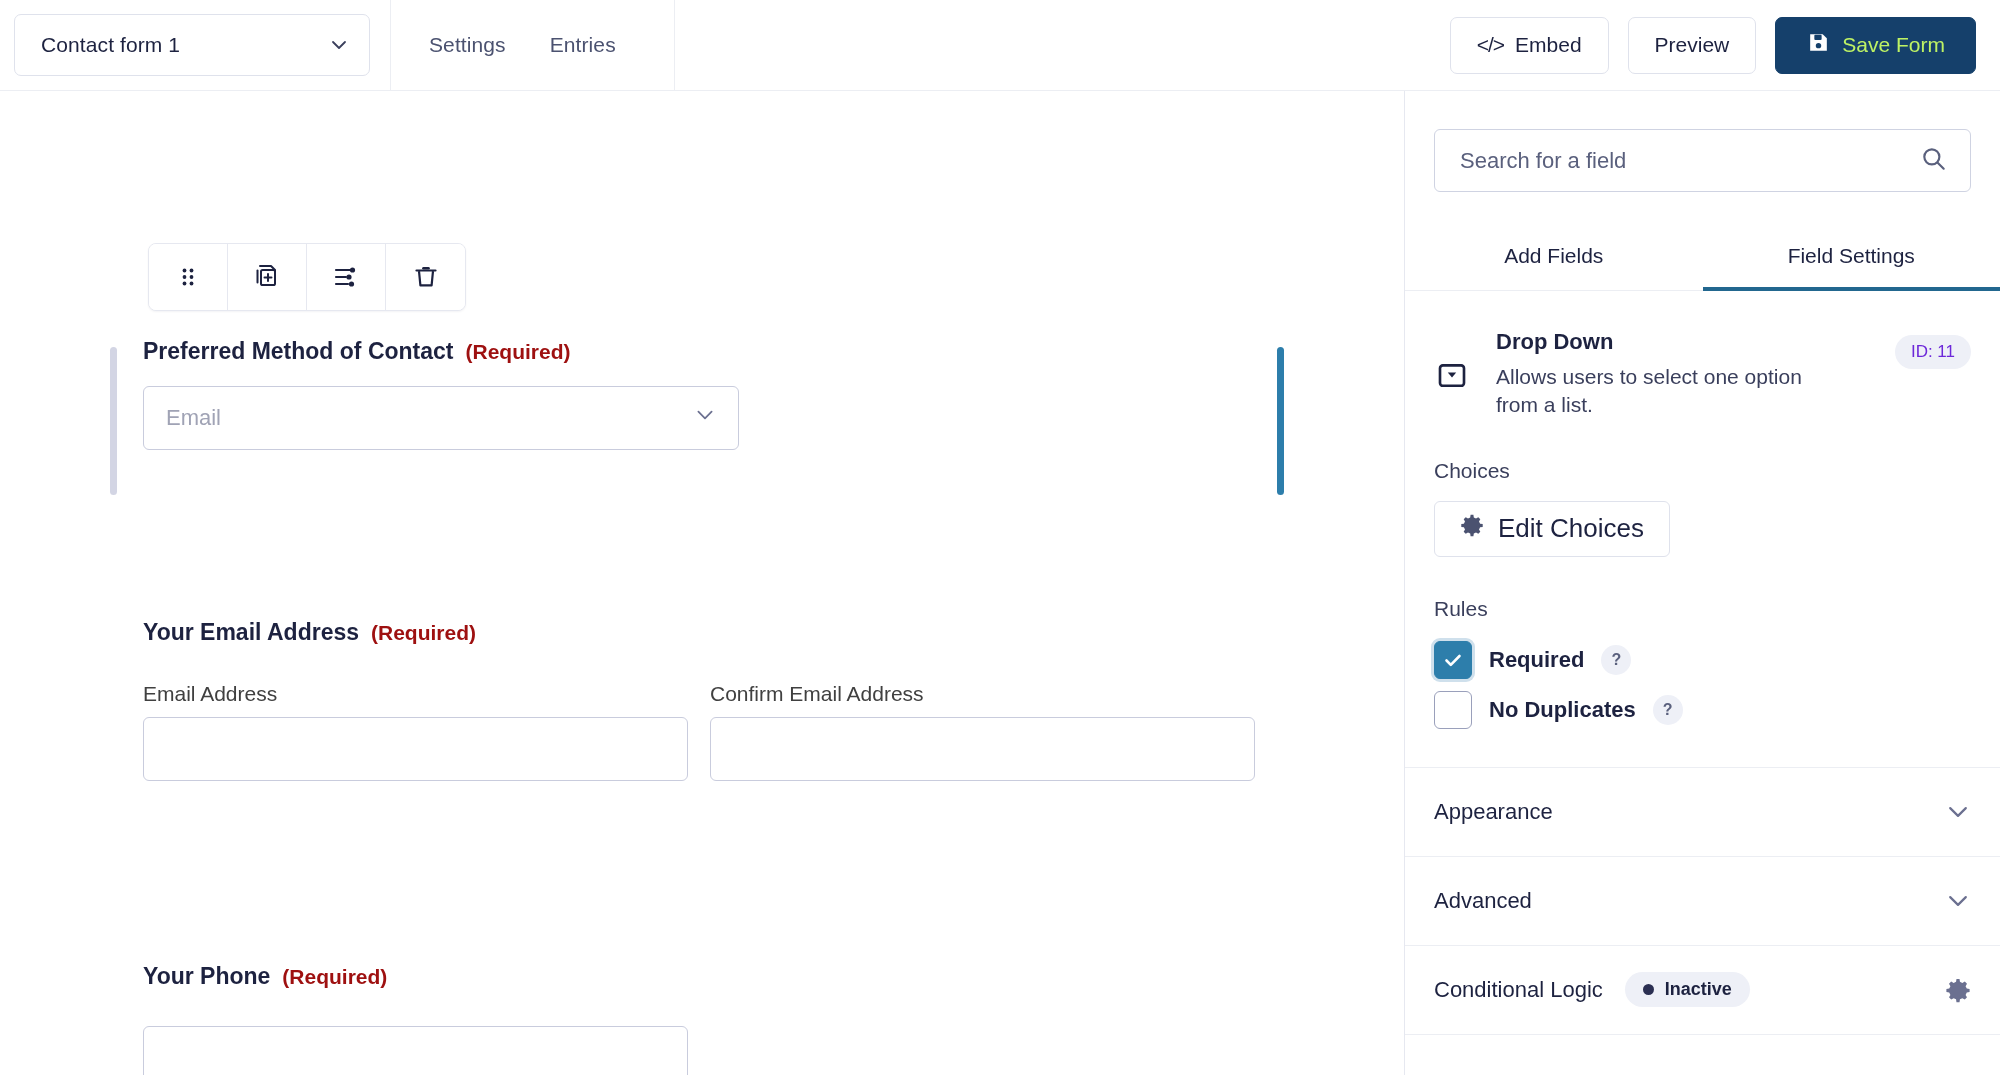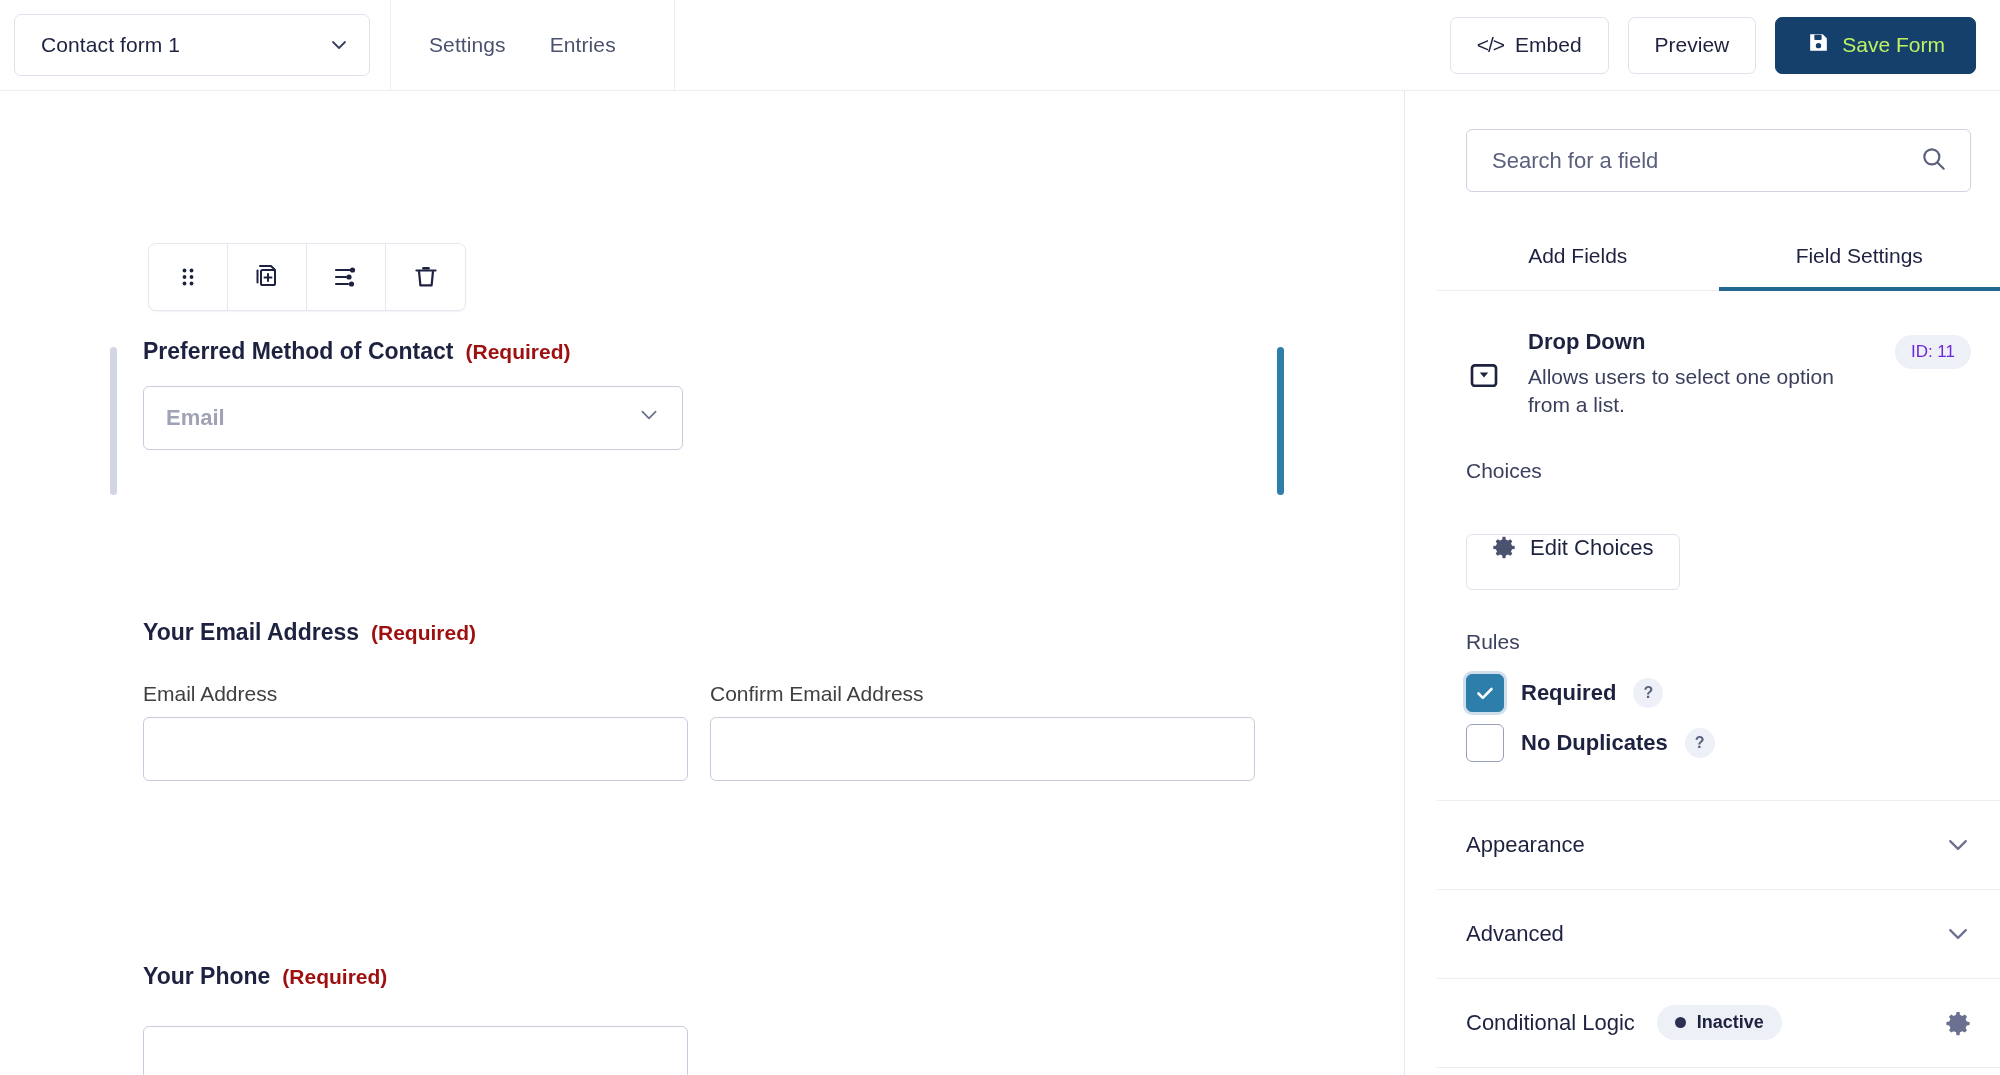--- a/index.html
+++ b/index.html
@@ -120,21 +120,21 @@
   }
   .req { color: #9e1010; font-size: 21px; font-weight: bold; }
 
   .fld-control { padding-left: 33px; margin-top: 21px; }
   .input-box {
     height: 64px; border: 1px solid #c9ccdd; border-radius: 6px;
     background: #fff; display: flex; align-items: center;
     padding: 0 22px; font-size: 22px;
     cursor: text;
   }
-  .input-box.select { width: 540px; font-weight: bold; }
+  .input-box.select { width: 596px; }
   .input-box .ph { color: #a0a3b5; flex: 1; }
   .input-box .chev-sm { margin-left: auto; }
 
   
   .pfield { position: absolute; left: 143px; }
   .pfield .plabel {
     font-size: 23px; font-weight: bold; color: #1d2240;
     display: flex; align-items: baseline; gap: 12px;
   }
   .sublabel { font-size: 21px; color: #404040; margin-bottom: 11px; }
@@ -146,21 +146,20 @@
   .col { width: 545px; }
 
   
   .sidebar {
     flex: 0 0 596px;
     width: 596px;
     background: #ffffff;
     border-left: 1px solid #e6e8f0;
     display: flex; flex-direction: column;
     overflow: hidden;
-    padding-left: 32px;
   }
   .sb-search-wrap { padding: 38px 29px 0 29px; }
   .sb-search {
     height: 63px; border: 1px solid #cfd3e2; border-radius: 6px;
     display: flex; align-items: center; padding: 0 22px 0 25px;
     background: #fff;
   }
   .sb-search .ph { flex: 1; font-size: 22px; color: #5a607d; }
 
   .sb-tabs { display: flex; margin-top: 36px; border-bottom: 1px solid #eceef3; }
@@ -186,24 +185,24 @@
   .id-badge {
     flex: 0 0 auto; margin-top: 6px;
     background: #eef0f7; color: #6d28d9;
     font-size: 17px; border-radius: 20px; padding: 7px 16px;
     white-space: nowrap;
   }
 
   .sec-label { font-size: 21px; color: #3a3f5c; padding: 0 29px; margin-top: 40px; }
   .edit-choices-wrap { padding: 0 29px; margin-top: 18px; }
   .btn-choices {
-    display: inline-flex; gap: 14px;
+    display: inline-flex; align-items: center; gap: 14px;
     height: 56px; padding: 0 25px;
     border: 1px solid #dfe2ec; border-radius: 6px; background: #fff;
-    font-size: 22px; color: #1d2240; cursor: pointer; margin-top: 33px;
+    font-size: 26px; color: #1d2240; cursor: pointer;
   }
 
   .rules { padding: 0 29px; margin-top: 14px; font-weight: bold; }
   .rule-row { display: flex; align-items: center; gap: 17px; height: 50px; }
   .cb {
     width: 38px; height: 38px; border-radius: 6px; flex: 0 0 38px;
     display: flex; align-items: center; justify-content: center;
     cursor: pointer;
   }
   .cb.checked { background: #2d7eab; border: 1px solid #2d7eab; box-shadow: 0 0 0 3px #cfe0ec; }

